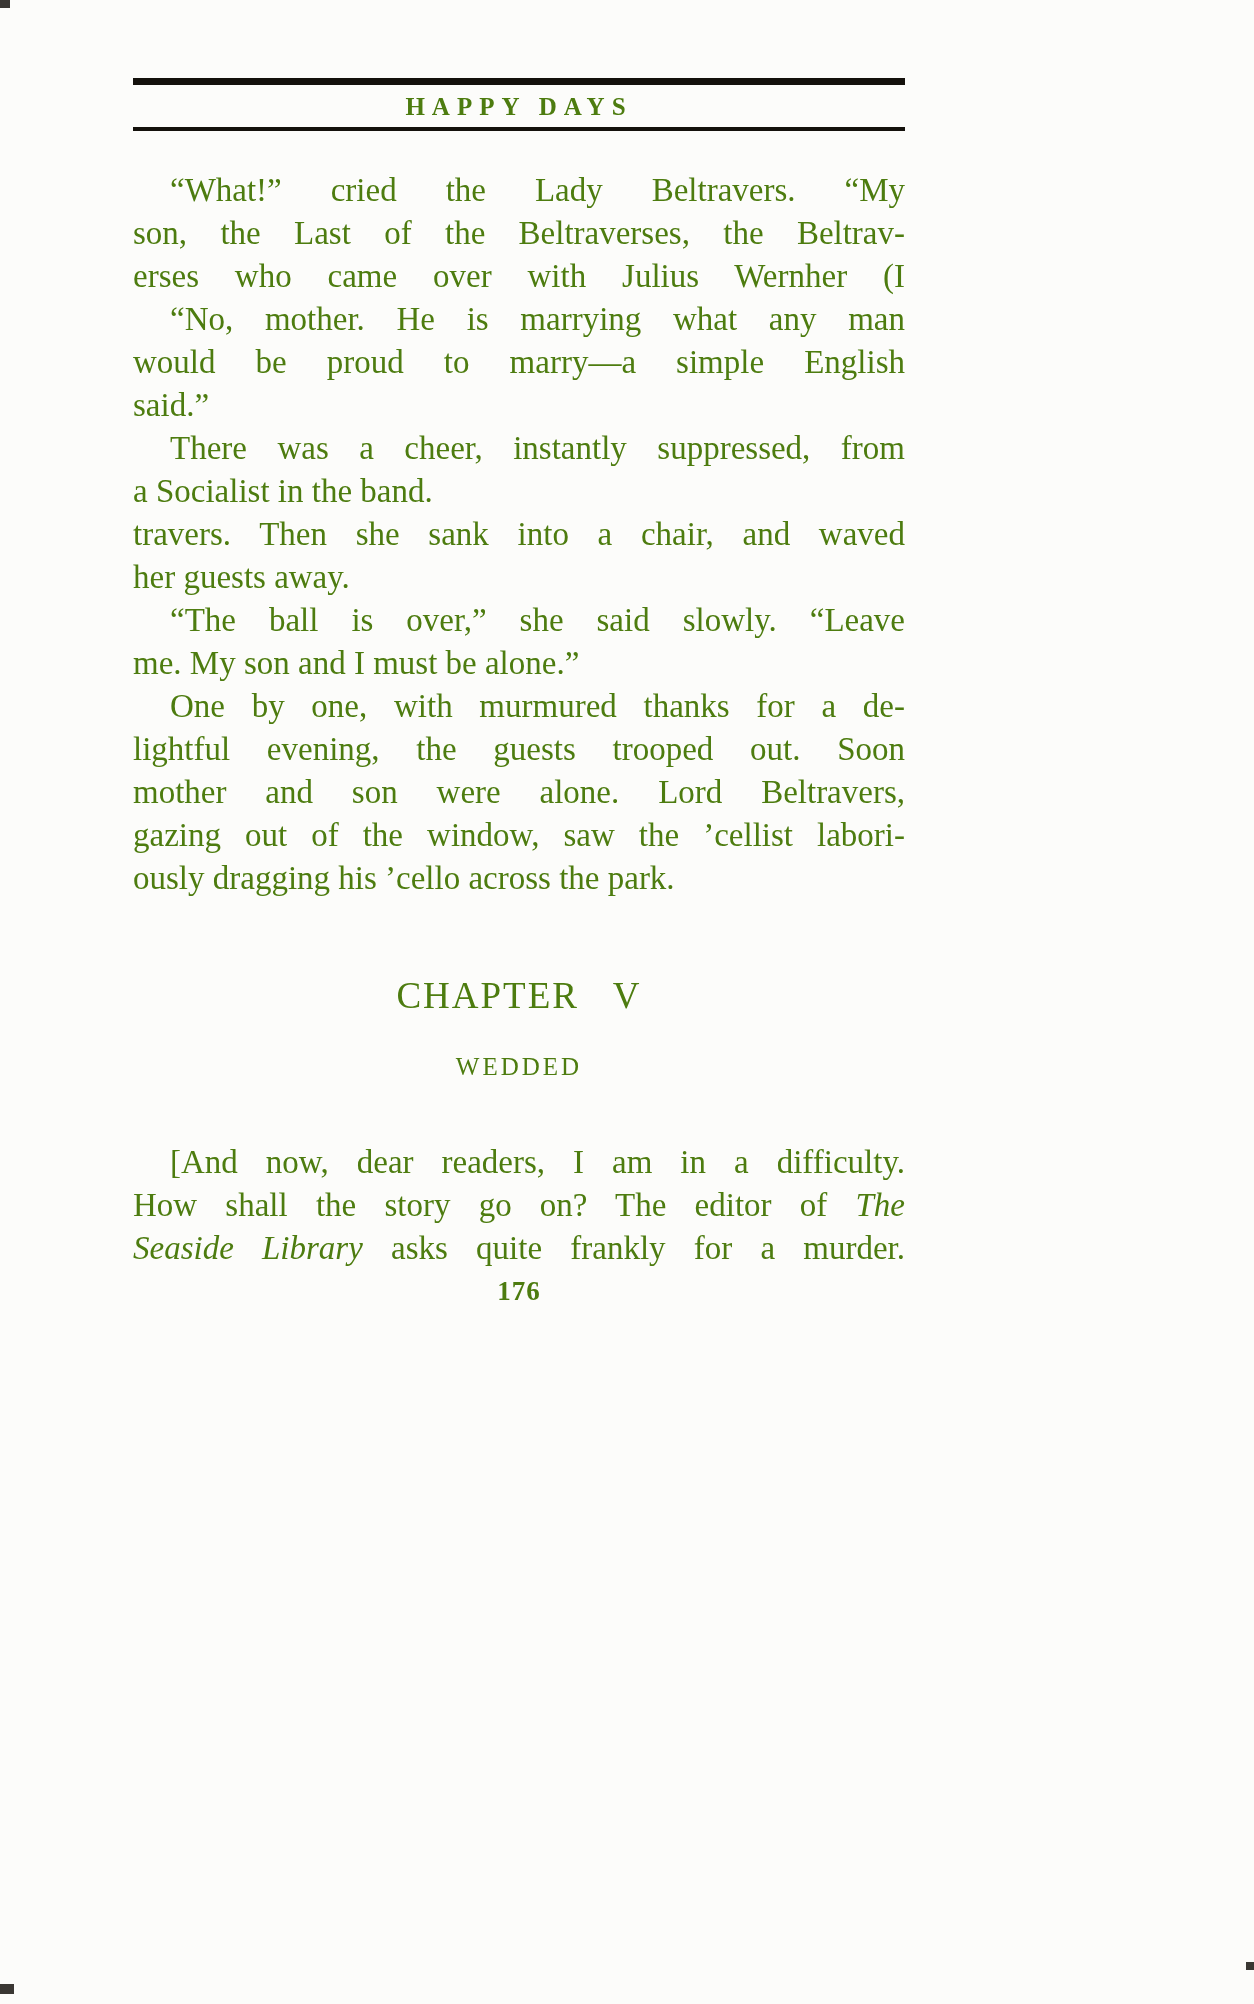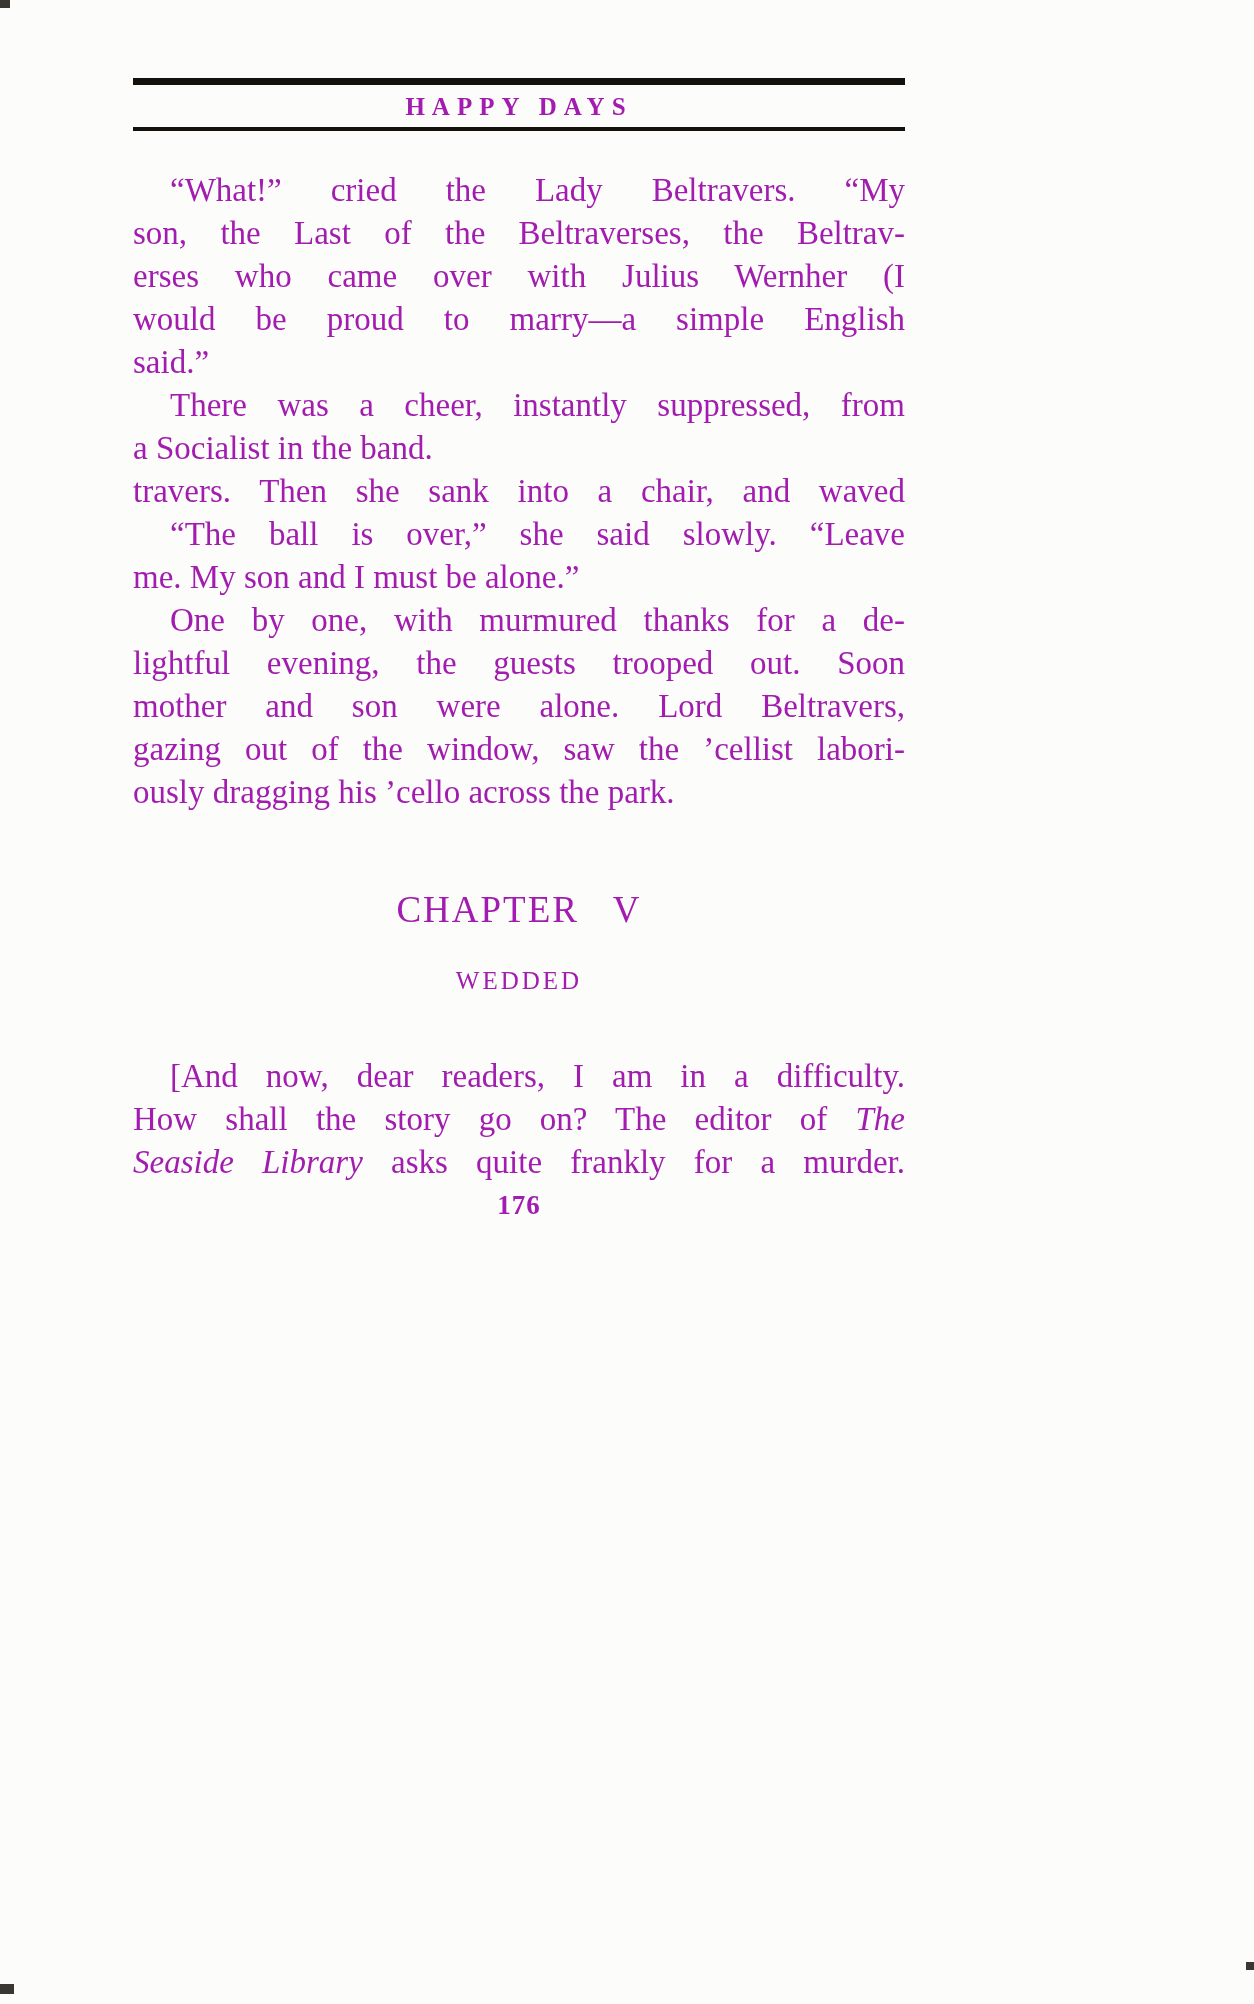--- a/index.html
+++ b/index.html
@@ -1,17 +1,17 @@
 <!DOCTYPE html>
 <html><head>
 <meta charset="utf-8">
 <style>
   html,body{margin:0;padding:0;}
   body{background:#d8d8d4;}
-  .page{position:relative;width:1254px;height:2004px;margin:0 auto;background:#fcfcfa;font-family:"Liberation Serif",serif;color:#a21caf;overflow:hidden;}
+  .page{position:relative;width:1254px;height:2004px;margin:0 auto;background:#fcfcfa;font-family:"Liberation Serif",serif;color:#4d7c0f;overflow:hidden;}
   .column{position:absolute;left:133px;top:78px;width:772px;}
   .rule{background:#14110c;}
   .rule-thick{height:7px;}
   .rule-thin{height:4px;}
   .running-head{text-align:center;font-size:25px;font-weight:bold;letter-spacing:7px;padding:8px 0 6px;}
   .text-body{margin-top:38px;}
   .para{margin:0;}
   .line{font-size:33px;line-height:43px;}
   .line.j{text-align:justify;text-align-last:justify;}
   .line.first{text-indent:37px;}
@@ -33,29 +33,31 @@
     <div class="rule rule-thick"></div>
     <div class="running-head">HAPPY DAYS</div>
     <div class="rule rule-thin"></div>
     <div class="text-body">
         <div class="para">
           <div class="line j first">“What!” cried the Lady Beltravers.  “My</div>
           <div class="line j">son, the Last of the Beltraverses, the Beltrav-</div>
           <div class="line j">erses who came over with Julius Wernher (I</div>
         </div>
         <div class="para">
+          <div class="line j first">“No, mother.  He is marrying what any man</div>
           <div class="line j">would be proud to marry—a simple English</div>
           <div class="line">said.”</div>
         </div>
         <div class="para">
           <div class="line j first">There was a cheer, instantly suppressed, from</div>
           <div class="line">a Socialist in the band.</div>
         </div>
         <div class="para">
           <div class="line j">travers.  Then she sank into a chair, and waved</div>
+          <div class="line">her guests away.</div>
         </div>
         <div class="para">
           <div class="line j first">“The ball is over,” she said slowly.  “Leave</div>
           <div class="line">me.  My son and I must be alone.”</div>
         </div>
         <div class="para">
           <div class="line j first">One by one, with murmured thanks for a de-</div>
           <div class="line j">lightful evening, the guests trooped out.  Soon</div>
           <div class="line j">mother and son were alone.  Lord Beltravers,</div>
           <div class="line j">gazing out of the window, saw the ’cellist labori-</div>

